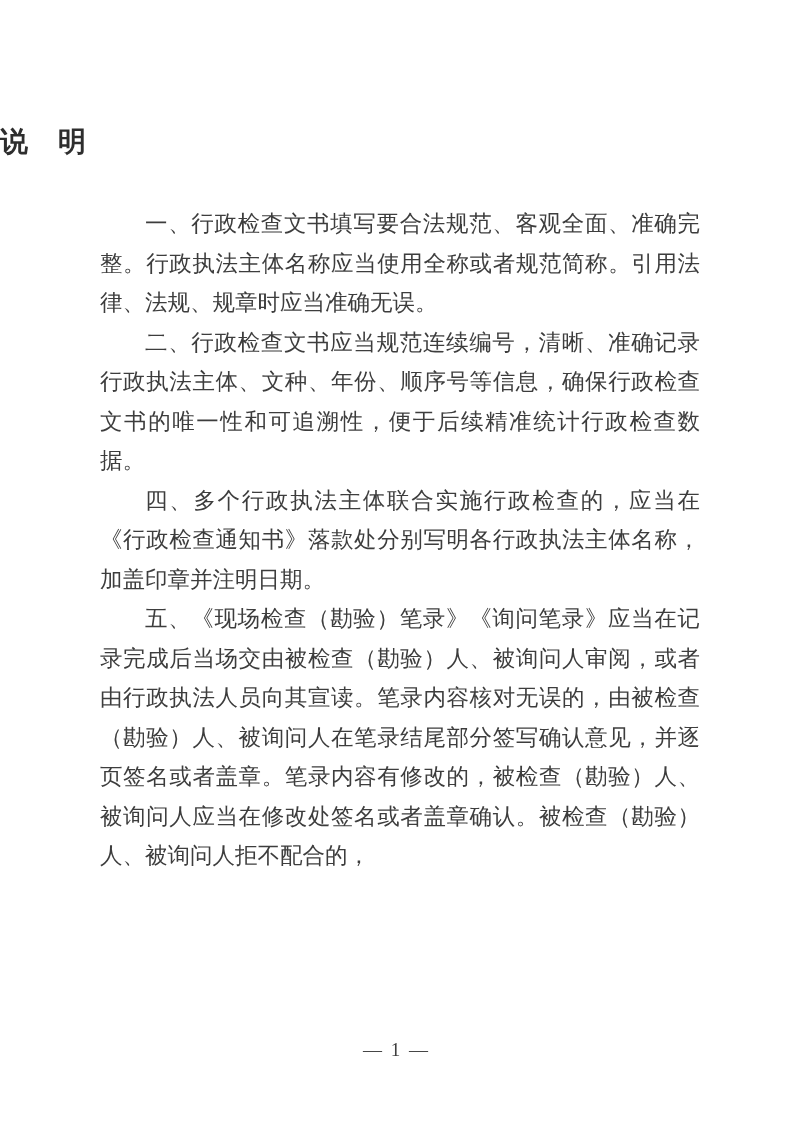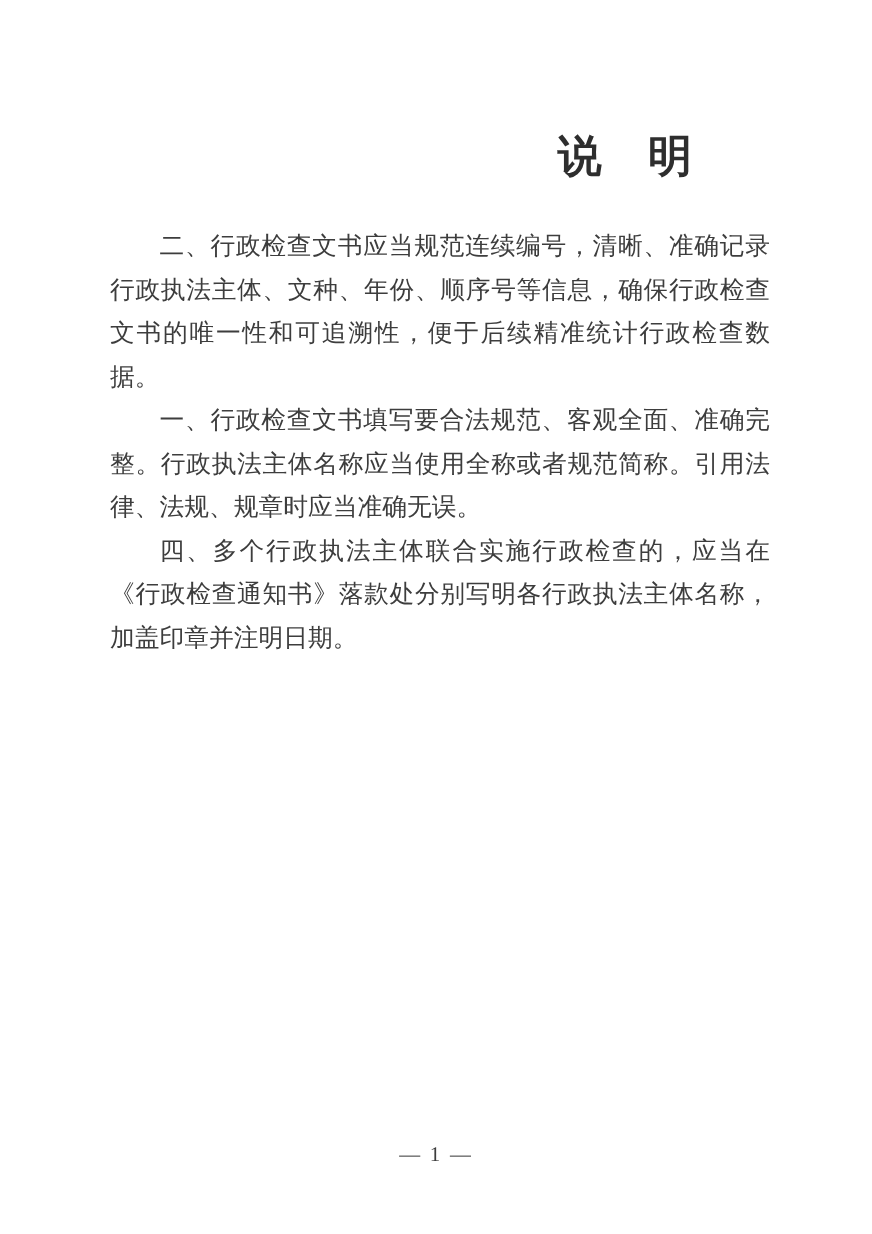--- a/index.html
+++ b/index.html
@@ -14,22 +14,22 @@
     background: #ffffff;
     overflow: hidden;
     font-family: "Liberation Serif", "DejaVu Serif", serif;
   }
   .doc-title {
     position: absolute;
     top: 120px;
     left: 0;
     width: 630px;
     margin: 0;
-    text-align: right;
-    font-size: 40px;
+    text-align: left;
+    font-size: 28px;
     line-height: 44px;
     font-weight: 700;
     color: #2e2e2e;
     letter-spacing: 1px;
   }
   .doc-body {
     position: absolute;
     top: 204px;
     left: 100px;
     width: 600px;
@@ -57,20 +57,21 @@
   }
 </style>
 </head>
 <body>
 
 <div class="page">
 
   <h1 class="doc-title">说　明</h1>
 
   <div class="doc-body">
+    <p>一、行政检查文书填写要合法规范、客观全面、准确完整。行政执法主体名称应当使用全称或者规范简称。引用法律、法规、规章时应当准确无误。</p>
     <p>二、行政检查文书应当规范连续编号，清晰、准确记录行政执法主体、文种、年份、顺序号等信息，确保行政检查文书的唯一性和可追溯性，便于后续精准统计行政检查数据。</p>
-    <p>一、行政检查文书填写要合法规范、客观全面、准确完整。行政执法主体名称应当使用全称或者规范简称。引用法律、法规、规章时应当准确无误。</p>
     <p>四、多个行政执法主体联合实施行政检查的，应当在《行政检查通知书》落款处分别写明各行政执法主体名称，加盖印章并注明日期。</p>
+    <p>五、《现场检查（勘验）笔录》《询问笔录》应当在记录完成后当场交由被检查（勘验）人、被询问人审阅，或者由行政执法人员向其宣读。笔录内容核对无误的，由被检查（勘验）人、被询问人在笔录结尾部分签写确认意见，并逐页签名或者盖章。笔录内容有修改的，被检查（勘验）人、被询问人应当在修改处签名或者盖章确认。被检查（勘验）人、被询问人拒不配合的，</p>
   </div>
 
   <div class="page-footer">— 1 —</div>
 
 </div>
 
 </body></html>

